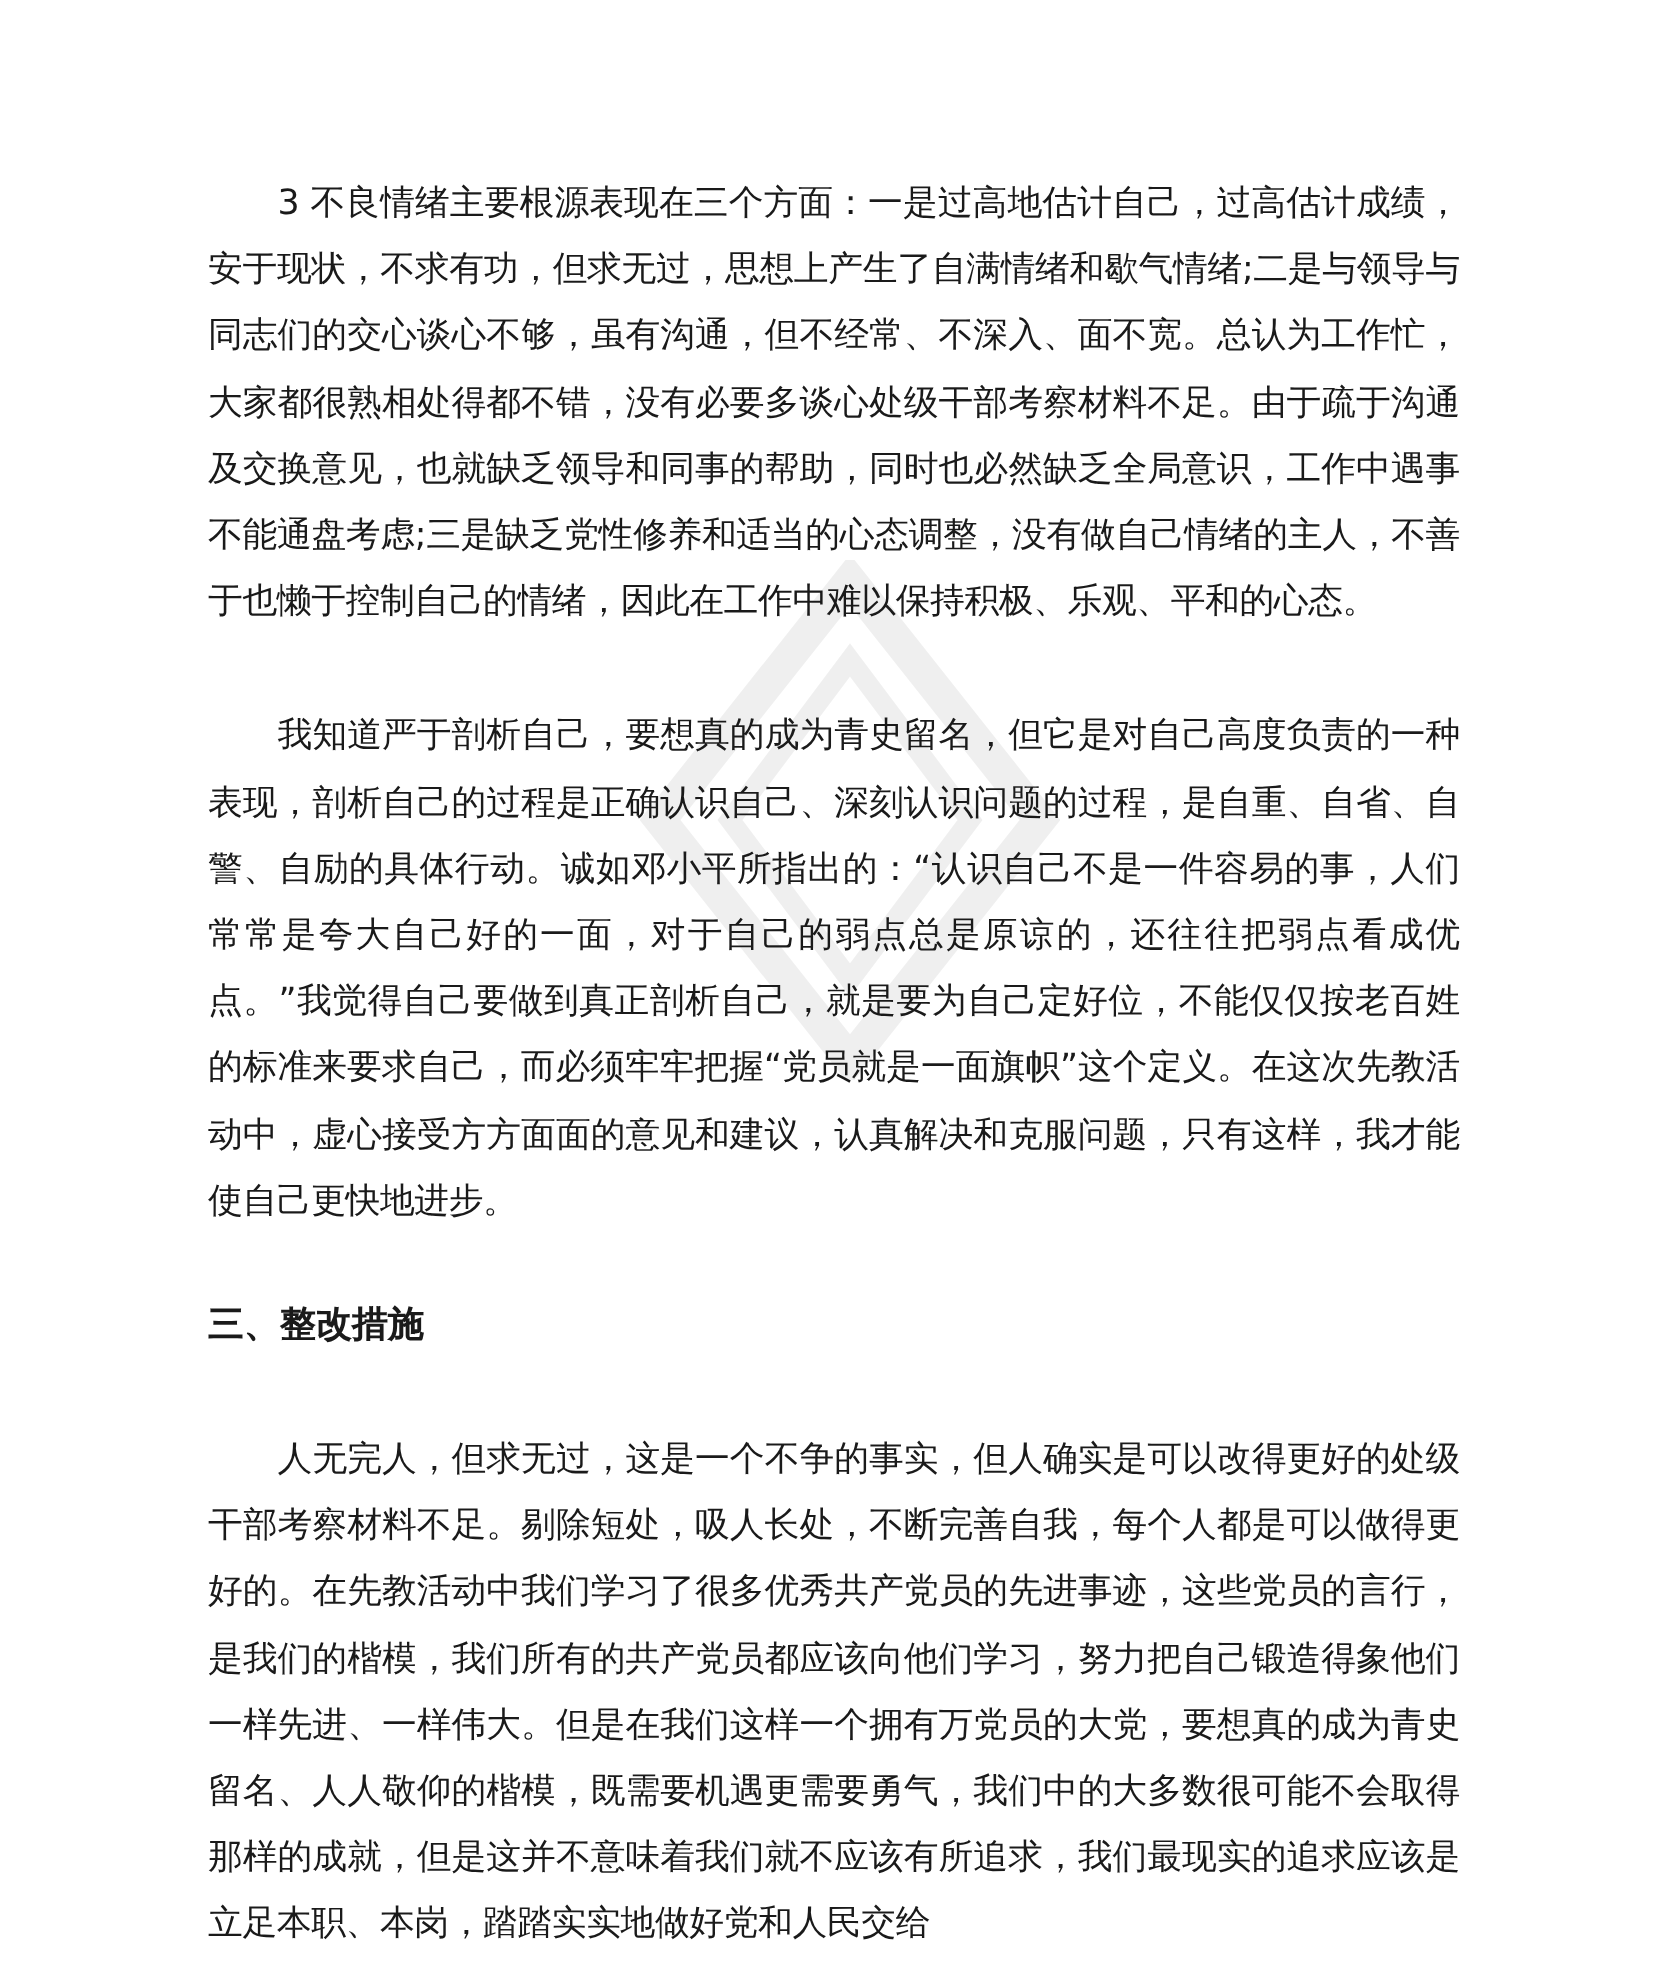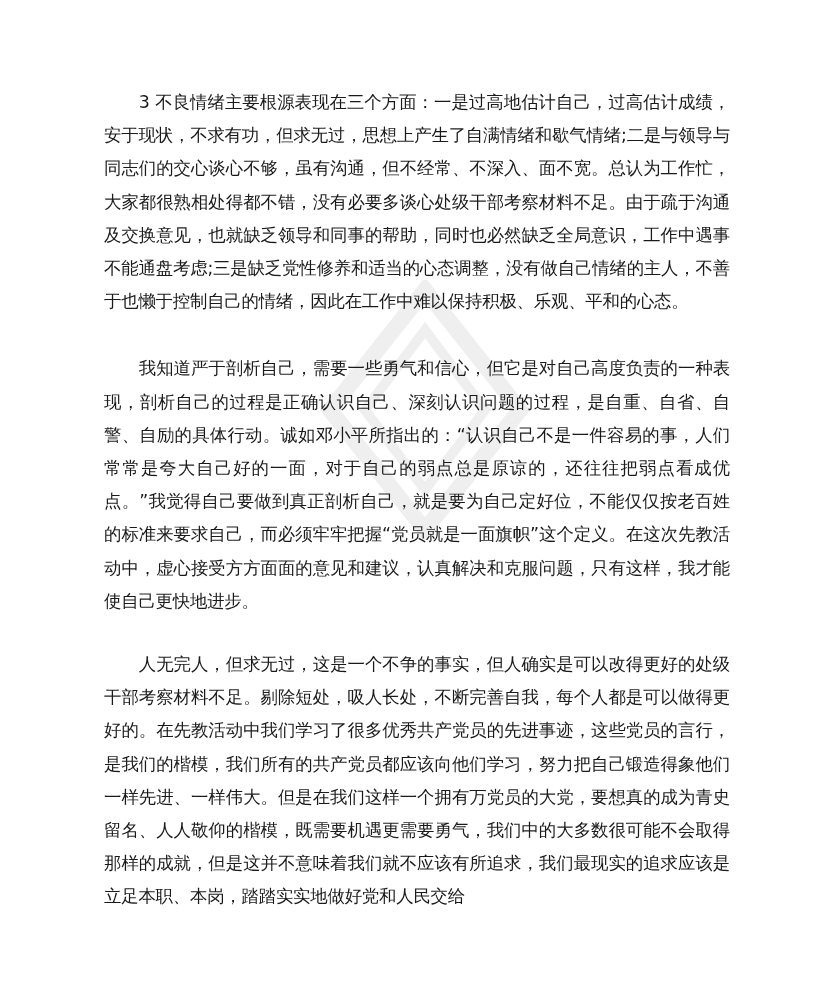--- a/index.html
+++ b/index.html
@@ -34,15 +34,16 @@
 </head>
 <body>
 
 <svg class="watermark" viewBox="0 0 210 260">
   <polygon points="105,10 200,130 105,250 10,130" fill="none" stroke="#000" stroke-width="16"></polygon>
   <polygon points="105,50 165,130 105,210 45,130" fill="none" stroke="#000" stroke-width="10"></polygon>
 </svg>
 
 <div class="page">
   <p class="para p1">3 不良情绪主要根源表现在三个方面：一是过高地估计自己，过高估计成绩，安于现状，不求有功，但求无过，思想上产生了自满情绪和歇气情绪;二是与领导与同志们的交心谈心不够，虽有沟通，但不经常、不深入、面不宽。总认为工作忙，大家都很熟相处得都不错，没有必要多谈心处级干部考察材料不足。由于疏于沟通及交换意见，也就缺乏领导和同事的帮助，同时也必然缺乏全局意识，工作中遇事不能通盘考虑;三是缺乏党性修养和适当的心态调整，没有做自己情绪的主人，不善于也懒于控制自己的情绪，因此在工作中难以保持积极、乐观、平和的心态。</p>
-  <p class="para p2">我知道严于剖析自己，需要一些勇气和信心，但它是对自己高度负责的一种表现，剖析自己的过程是正确认识自己、深刻认识问题的过程，是自重、自省、自警、自励的具体行动。诚如邓小平所指出的：“认识自己不是一件容易的事，人们常常是夸大自己好的一面，对于自己的弱点总是原谅的，还往往把弱点看成优点。”我觉得自己要做到真正剖析自己，就是要为自己定好位，不能仅仅按老百姓的标准来要求自己，而必须牢牢把握“党员就是一面旗帜”这个定义。在这次先教活动中，虚心接受方方面面的意见和建议，认真解决和克服问题，只有这样，我才能使自己更快地进步。</p>
+  <p class="para p2">我知道严于剖析自己，要想真的成为青史留名，但它是对自己高度负责的一种表现，剖析自己的过程是正确认识自己、深刻认识问题的过程，是自重、自省、自警、自励的具体行动。诚如邓小平所指出的：“认识自己不是一件容易的事，人们常常是夸大自己好的一面，对于自己的弱点总是原谅的，还往往把弱点看成优点。”我觉得自己要做到真正剖析自己，就是要为自己定好位，不能仅仅按老百姓的标准来要求自己，而必须牢牢把握“党员就是一面旗帜”这个定义。在这次先教活动中，虚心接受方方面面的意见和建议，认真解决和克服问题，只有这样，我才能使自己更快地进步。</p>
+  <h2 class="heading">三、整改措施</h2>
   <p class="para">人无完人，但求无过，这是一个不争的事实，但人确实是可以改得更好的处级干部考察材料不足。剔除短处，吸人长处，不断完善自我，每个人都是可以做得更好的。在先教活动中我们学习了很多优秀共产党员的先进事迹，这些党员的言行，是我们的楷模，我们所有的共产党员都应该向他们学习，努力把自己锻造得象他们一样先进、一样伟大。但是在我们这样一个拥有万党员的大党，要想真的成为青史留名、人人敬仰的楷模，既需要机遇更需要勇气，我们中的大多数很可能不会取得那样的成就，但是这并不意味着我们就不应该有所追求，我们最现实的追求应该是立足本职、本岗，踏踏实实地做好党和人民交给</p>
 </div>
 
 </body></html>

